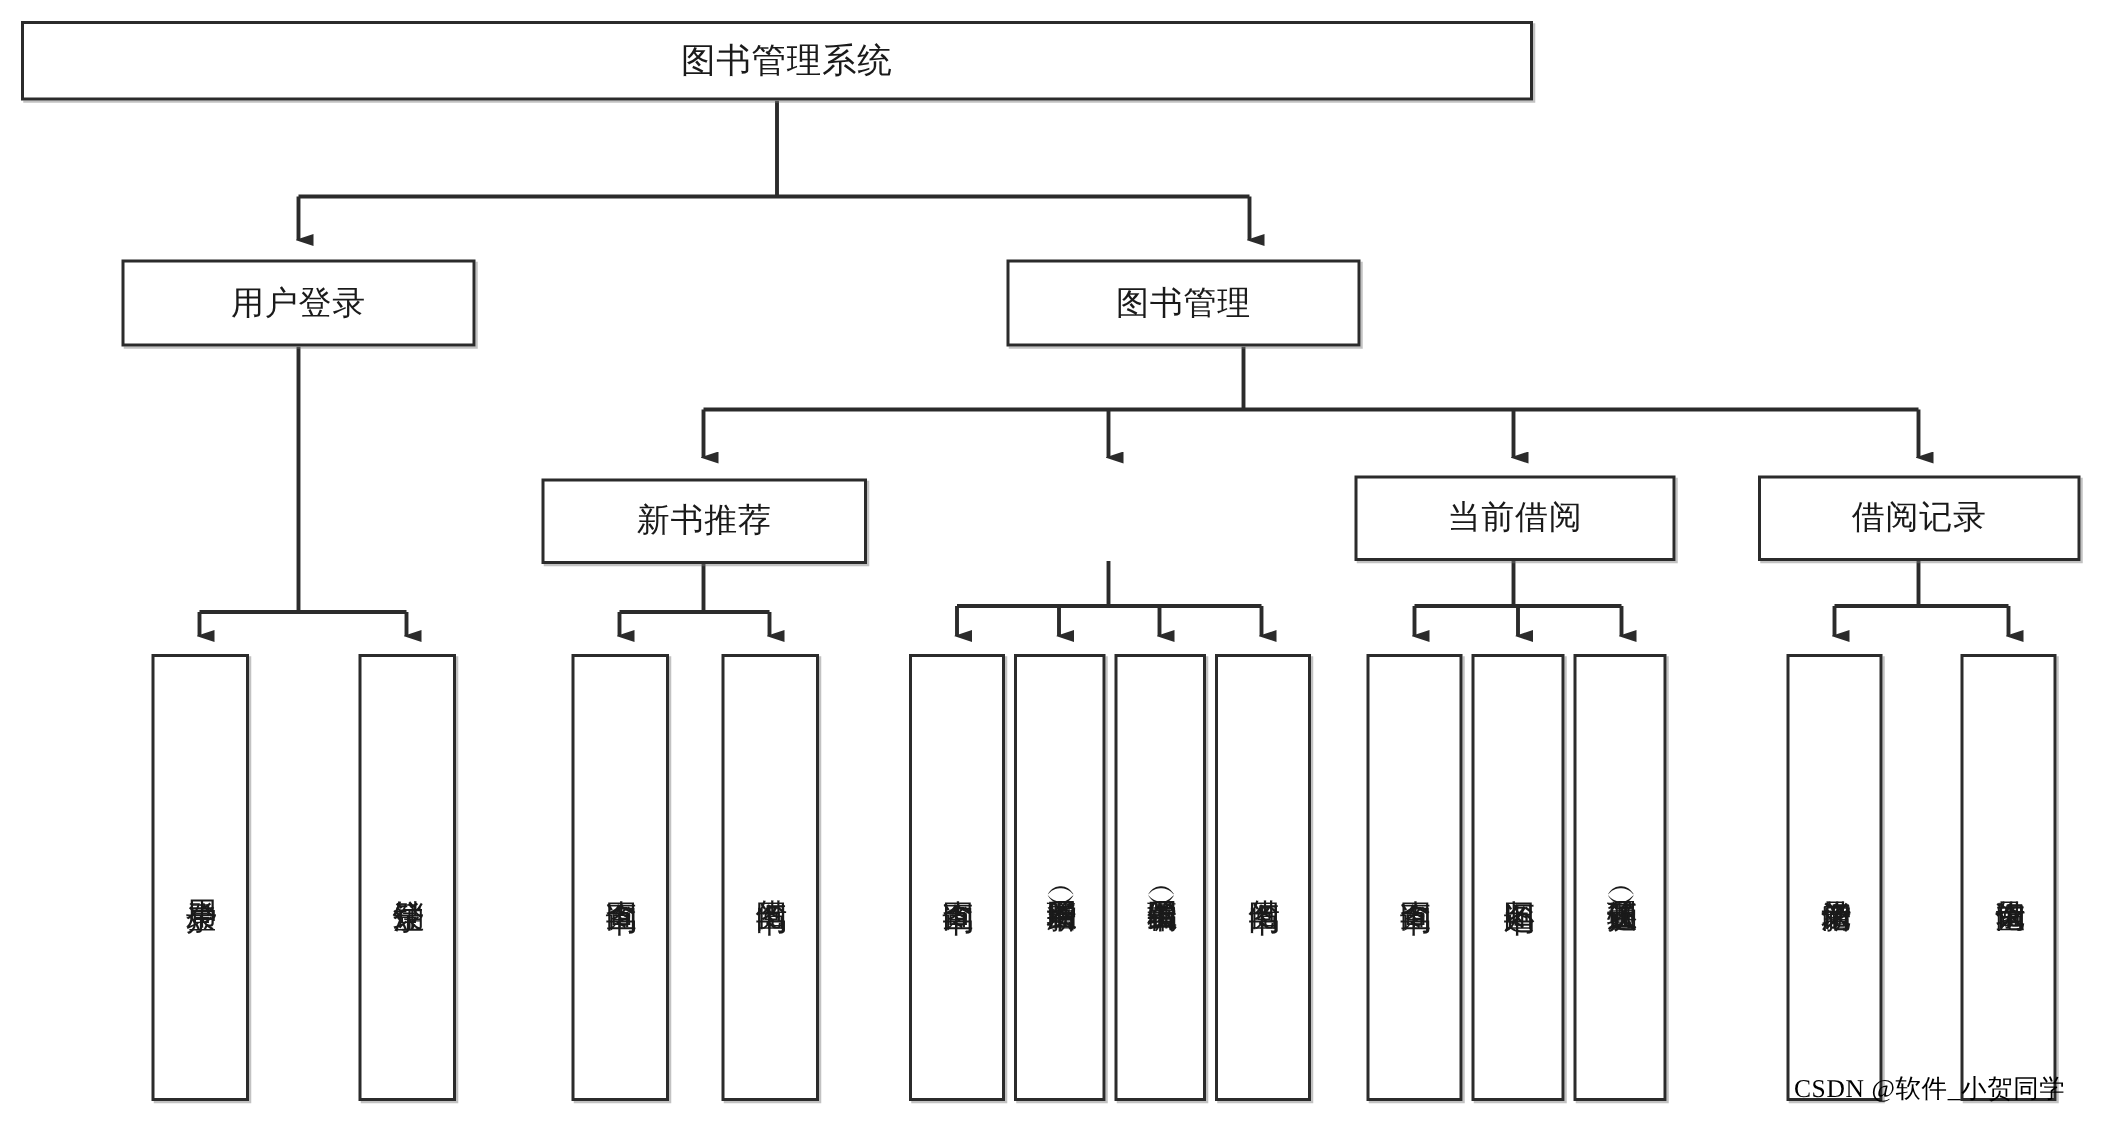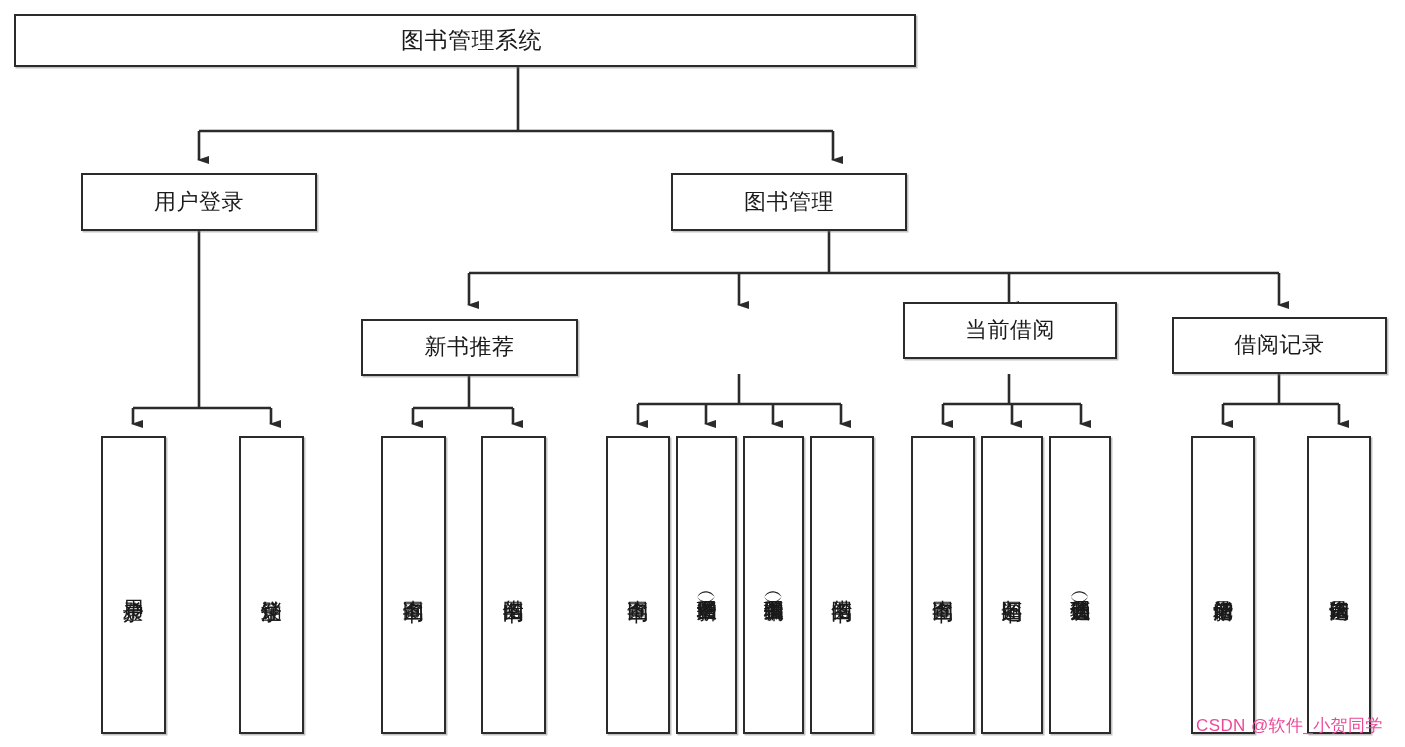--- a/index.html
+++ b/index.html
@@ -64,25 +64,26 @@
     letter-spacing: 1px;
     max-height: 100%;
   }
   .node.vert.tall .label {
     font-size: 20px;
     letter-spacing: 0px;
     line-height: 1.08;
   }
   .watermark {
     position: absolute;
-    color: #ec4899;
+    color: #000000;
     font-size: 17px;
     letter-spacing: 0.4px;
     white-space: nowrap;
     user-select: none;
+    font-family: Liberation Serif, serif;
   }
 </style>
 </head>
 <body>
 
 <div id="canvas">
 
   <svg class="edges" viewBox="0 0 1405 747">
     <defs>
       <marker id="arrow" markerWidth="10" markerHeight="12" refX="4" refY="10" orient="auto" markerUnits="userSpaceOnUse">
@@ -126,35 +127,35 @@
       <path d="M1012,404 L1012,424" marker-end="url(#arrow)"></path>
       <path d="M1081,404 L1081,424" marker-end="url(#arrow)"></path>
 
       <path d="M1279,374 L1279,404"></path>
       <path d="M1223,404 L1339,404"></path>
       <path d="M1223,404 L1223,424" marker-end="url(#arrow)"></path>
       <path d="M1339,404 L1339,424" marker-end="url(#arrow)"></path>
     </g>
   </svg>
 
-  <div class="node horiz root" style="left:14px; top:14px; width:902px; height:53px;padding-left:13px;">
+  <div class="node horiz root" style="left:14px; top:14px; width:1008px; height:53px;padding-left:13px;">
     <span class="label">图书管理系统</span>
   </div>
 
   <div class="node horiz" style="left:81px; top:173px; width:236px; height:58px;">
     <span class="label">用户登录</span>
   </div>
   <div class="node horiz" style="left:671px; top:173px; width:236px; height:58px;">
     <span class="label">图书管理</span>
   </div>
 
   <div class="node horiz" style="left:361px; top:319px; width:217px; height:57px;">
     <span class="label">新书推荐</span>
   </div>
-  <div class="node horiz" style="left:903px; top:302px; width:214px; height:57px;">
+  <div class="node horiz" style="left:903px; top:317px; width:214px; height:57px;">
     <span class="label">当前借阅</span>
   </div>
   <div class="node horiz" style="left:1172px; top:317px; width:215px; height:57px;">
     <span class="label">借阅记录</span>
   </div>
 
   <div class="node vert" style="left:101px; top:436px; width:65px; height:298px;">
     <span class="label">用户登录</span>
   </div>
   <div class="node vert" style="left:239px; top:436px; width:65px; height:298px;">

